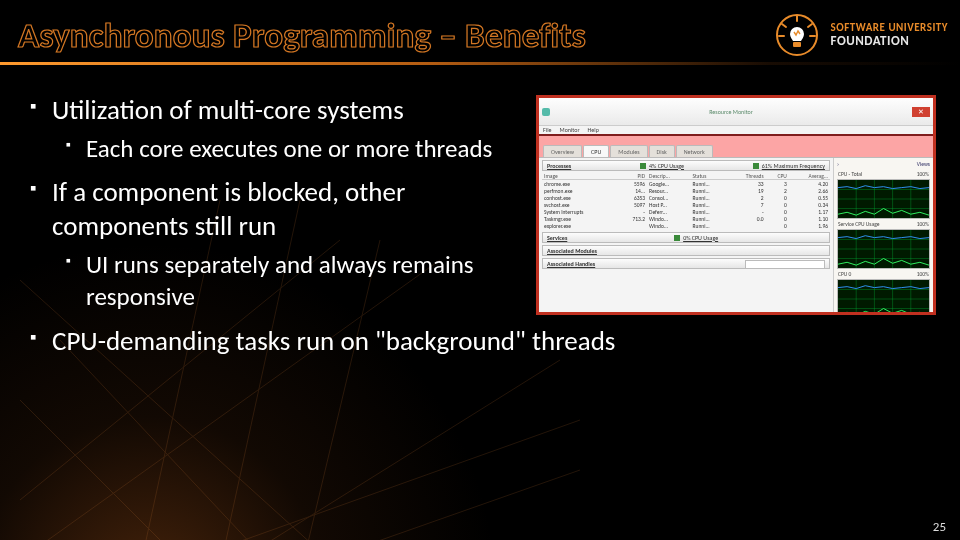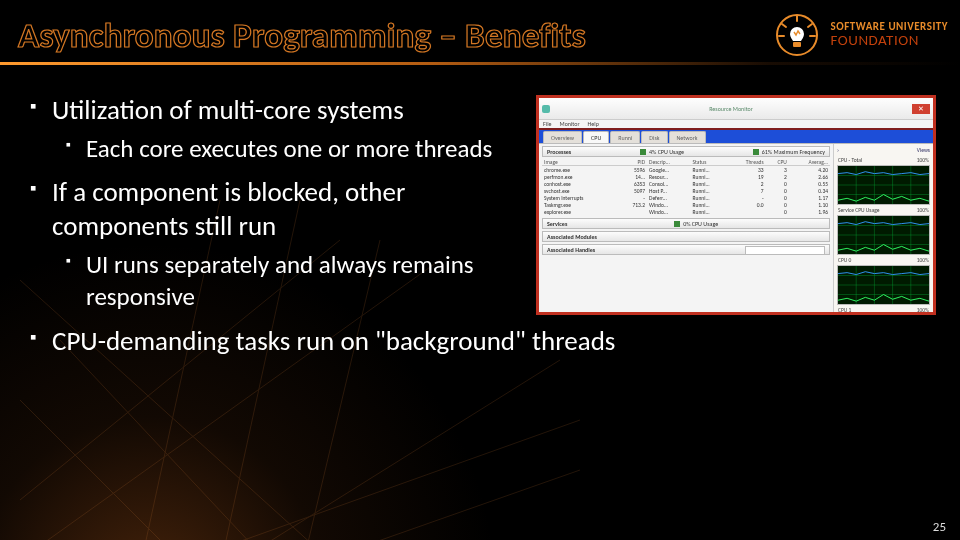--- a/index.html
+++ b/index.html
@@ -38,21 +38,21 @@
     background: linear-gradient(to right, #ff9a2e 0%, #b35c12 45%, rgba(80,40,10,0.3) 80%, rgba(0,0,0,0) 100%);
   }
   .logo {
     position: absolute; top: 14px; right: 12px; display: flex; align-items: center; gap: 13px;
   }
   .logo .bulb {
     width: 42px; height: 42px; display: flex; align-items: center; justify-content: center;
   }
   .logo .text { line-height: 1.05; font-weight: 600; letter-spacing: 0.5px; }
   .logo .line1 { font-size: 11px; color: #e88b2a; }
-  .logo .line2 { font-size: 15px; color: #c2410c; font-weight: 400; }
+  .logo .line2 { font-size: 13px; color: #e5e5e5; font-weight: 700; }
 
   .content {
     position: relative; padding: 10px 18px 0 30px;
   }
   ul.bullets { list-style: none; }
   ul.bullets > li {
     position: relative; font-size: 27px; line-height: 1.25; color: #fff;
     padding-left: 22px; margin-bottom: 10px;
   }
   ul.bullets > li::before {
@@ -71,35 +71,35 @@
   
   .resmon {
     position: absolute; top: 95px; right: 24px;
     width: 400px; height: 220px;
     border: 3px solid #c03020;
     background: #f4f4f4;
     font-size: 6px; color: #333;
     overflow: hidden;
   }
   .resmon .titlebar {
-    height: 22px; background: linear-gradient(#fefefe,#eaeaea);
+    height: 28px; background: linear-gradient(#fefefe,#eaeaea);
     display: flex; align-items: center; justify-content: space-between;
     padding: 0 3px; border-bottom: 1px solid #ccc;
   }
   .resmon .titlebar .winicon { width:8px; height:8px; background:#5ba; border-radius:2px; }
   .resmon .titlebar .tcenter { color:#5a8a6a; font-size:6px; }
   .resmon .titlebar .close { width:18px; height:10px; background:#d04030; color:#fff; text-align:center; line-height:10px; font-size:7px; }
   .resmon .menubar { height:10px; padding:0 4px; display:flex; gap:8px; align-items:center; color:#444; border-bottom:2px solid #7f1d1d; }
-  .resmon .tabs { height:14px; display:flex; align-items:flex-end; gap:1px; padding-left:4px; background:#1d4ed8; border-bottom:1px solid #bbb;}
+  .resmon .tabs { height:22px; display:flex; align-items:flex-end; gap:1px; padding-left:4px; background:#fca5a5; border-bottom:1px solid #bbb;}
   .resmon .tabs .tab { padding:2px 7px 1px; background:#f8f8f8; border:1px solid #bbb; border-bottom:none; border-radius:2px 2px 0 0; font-size:6px; }
   .resmon .tabs .tab.inactive { background:#e4e0da; color:#666; }
   .resmon .body { display:flex; height:calc(100% - 38px); }
   .resmon .leftp { flex:1; padding:2px 3px; overflow:hidden; }
   .resmon .rightp { width:100px; background:#f8f6f2; border-left:1px solid #ccc; padding:2px 3px; display:flex; flex-direction:column; gap:3px;}
-  .resmon .section-h { height:11px; background:linear-gradient(#fcfcfc,#e6e6e6); border:1px solid #bbb; display:flex; align-items:center; justify-content:space-between; padding:0 4px; font-size:6px; }
+  .resmon .section-h { height:11px; background:linear-gradient(#fcfcfc,#e6e6e6); border:1px solid #bbb; display:flex; align-items:center; justify-content:space-between; padding:0 4px; font-size:6px;text-decoration:underline; }
   .resmon .section-h .gsq { width:6px; height:6px; background:#3a8a3a; display:inline-block; margin-right:3px; vertical-align:middle;}
   .resmon table { width:100%; border-collapse:collapse; font-size:5.5px; margin:1px 0 3px; }
   .resmon th, .resmon td { text-align:left; padding:0.5px 2px; color:#333; white-space:nowrap; overflow:hidden; }
   .resmon th { color:#555; border-bottom:1px solid #ccc; font-weight:normal; }
   .resmon td.r, .resmon th.r { text-align:right; }
   .resmon .grow { flex:1; }
   .resmon .chartbox { border:1px solid #bbb; background:#000; height:40px; position:relative; }
   .resmon .chartbox .lbl { position:absolute; top:-9px; left:0; font-size:5.5px; color:#444; }
   .resmon .chartbox .lblr { position:absolute; top:-9px; right:0; font-size:5.5px; color:#444; }
   .resmon .chartbox svg { width:100%; height:100%; display:block; }
@@ -189,21 +189,21 @@
     <div class="close">✕</div>
   </div>
   <div class="menubar">
     <span>File</span>
     <span>Monitor</span>
     <span>Help</span>
   </div>
   <div class="tabs">
     <div class="tab inactive">Overview</div>
     <div class="tab">CPU</div>
-    <div class="tab inactive">Runni</div>
+    <div class="tab inactive">Modules</div>
     <div class="tab inactive">Disk</div>
     <div class="tab inactive">Network</div>
   </div>
   <div class="body">
     <div class="leftp">
       <div class="section-h">
         <span><b>Processes</b></span>
         <span><span class="gsq"></span><span>4% CPU Usage</span></span>
         <span><span class="gsq"></span><span>61% Maximum Frequency</span></span>
       </div>

